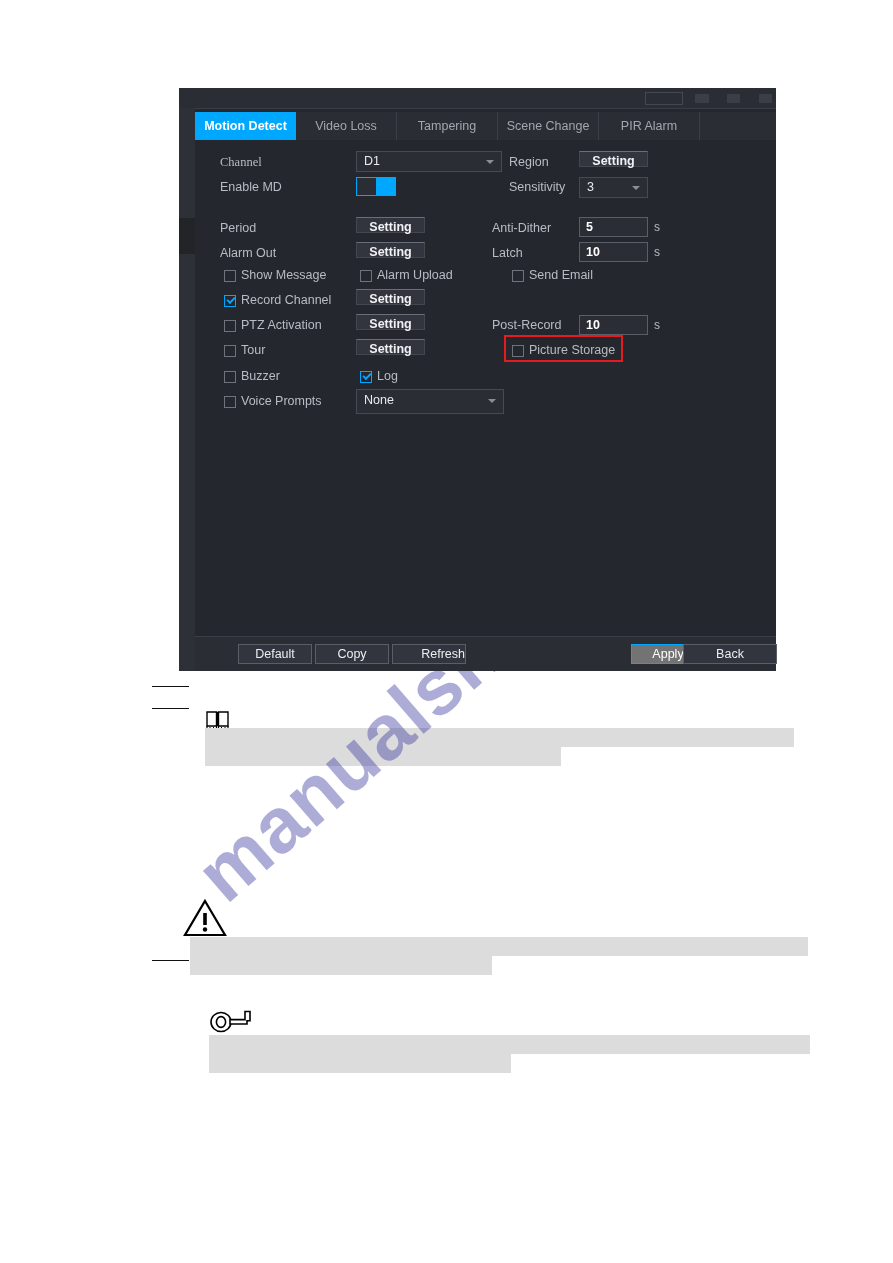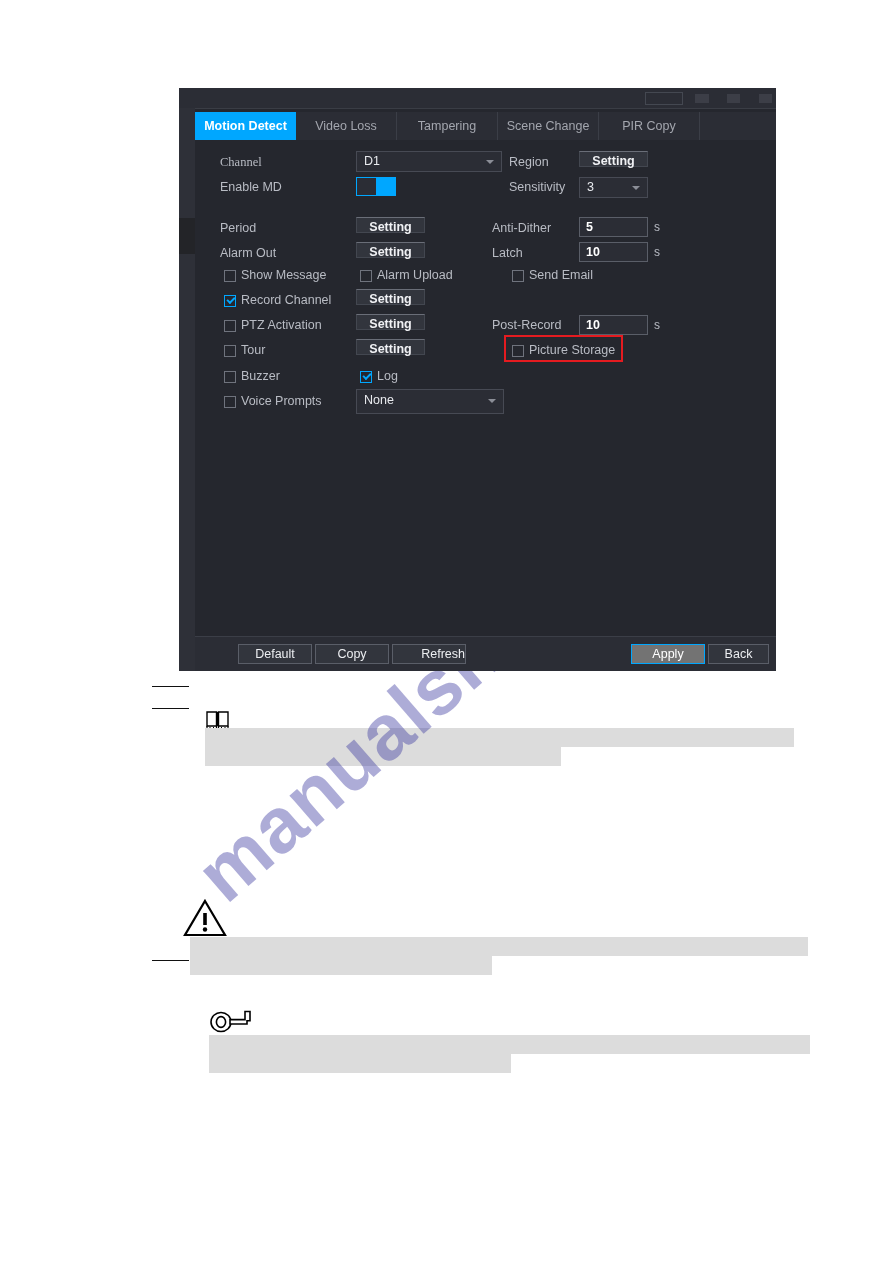--- a/index.html
+++ b/index.html
@@ -310,21 +310,21 @@
     <div class="tab">
       <span>Video Loss</span>
     </div>
     <div class="tab">
       <span>Tampering</span>
     </div>
     <div class="tab">
       <span>Scene Change</span>
     </div>
     <div class="tab">
-      <span>PIR Copy</span>
+      <span>PIR Alarm</span>
     </div>
     <div class="tab blank"></div>
   </div>
 
   <div class="panel">
 
     <div class="lbl" style="left:25px;top:11px;font-family:Liberation Serif, serif;">Channel</div>
     <div class="select" style="left:161px;top:11px;width:146px;">
       <span>D1</span>
       <span class="caret"></span>
@@ -391,21 +391,21 @@
       <span class="caret" style="top:9px;"></span>
     </div>
 
   </div>
 
   <div class="footer">
     <div class="fbtn" style="left:43px;width:74px;">Default</div>
     <div class="fbtn" style="left:120px;width:74px;">Copy</div>
     <div class="fbtn" style="left:197px;width:74px;text-align:right;">Refresh</div>
     <div class="fbtn primary" style="left:436px;width:74px;">Apply</div>
-    <div class="fbtn" style="left:513px;width:61px;">Back</div>
+    <div class="fbtn" style="left:488px;width:94px;">Back</div>
   </div>
 
 </div>
 
 <div class="hr" style="left:152px;top:686px;width:37px;"></div>
 <div class="hr" style="left:152px;top:708px;width:37px;"></div>
 
 <div class="noteicon" style="left:205px;top:710px;">
   <svg width="26" height="20" viewBox="0 0 26 20">
     <path d="M2 2 L11.5 2 L11.5 16 L2 16 Z" fill="#ffffff" stroke="#000" stroke-width="1.4"></path>

